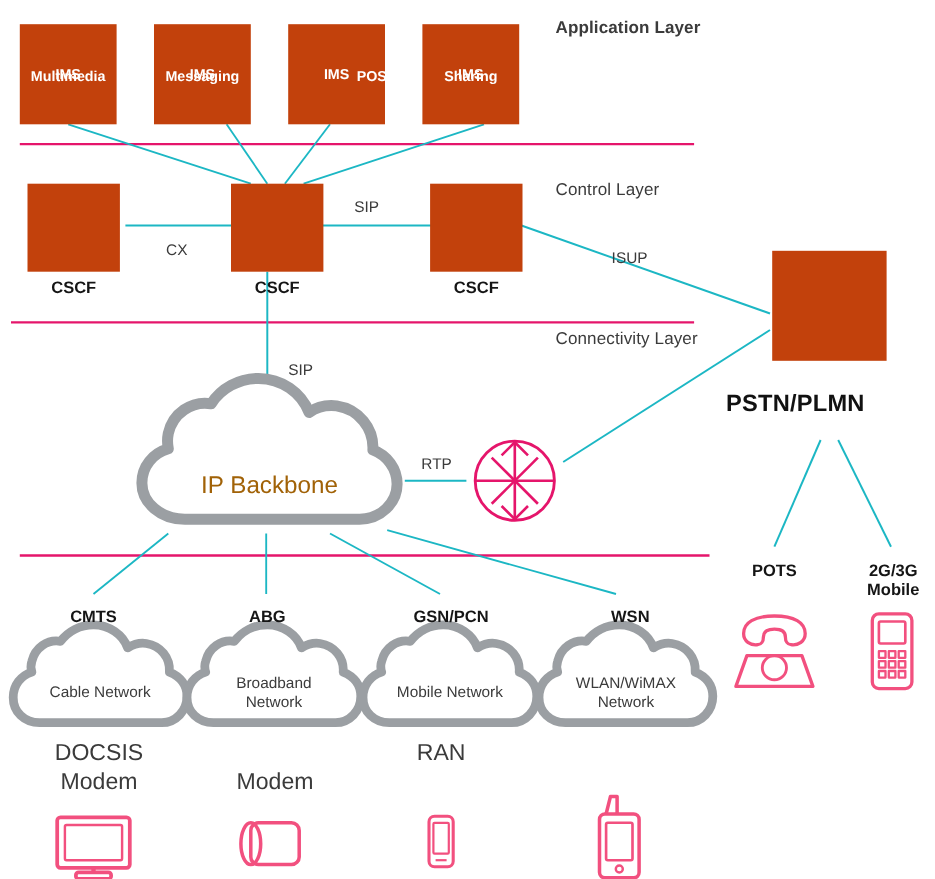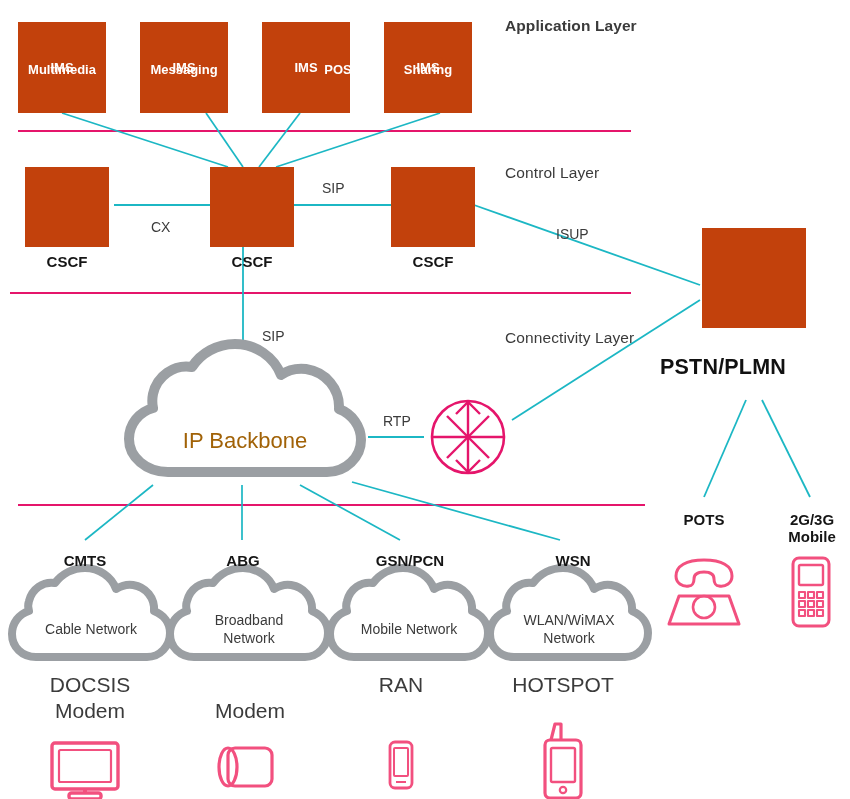--- a/index.html
+++ b/index.html
@@ -198,21 +198,21 @@
   <div class="box" style="left:210px;top:167px;width:84px;height:80px;"></div>
   <div class="txt node-label" style="left:210px;top:253px;width:84px;">CSCF</div>
 
   <div class="box" style="left:391px;top:167px;width:84px;height:80px;"></div>
   <div class="txt node-label" style="left:391px;top:253px;width:84px;">CSCF</div>
 
   <div class="txt link-label" style="left:151px;top:180px;margin-top:39px;">CX</div>
   <div class="txt link-label" style="left:322px;top:180px;">SIP</div>
   <div class="txt link-label" style="left:556px;top:226px;">ISUP</div>
 
-  <div class="txt layer-label" style="left:505px;top:329px;">Connectivity Layer</div>
+  <div class="txt layer-label" style="left:505px;top:300px;">Connectivity Layer</div>
 
   <div class="txt link-label" style="left:262px;top:328px;">SIP</div>
 
   <div class="txt link-label" style="left:383px;top:413px;">RTP</div>
 
   <div class="txt" style="left:150px;top:428px;width:190px;text-align:center;font-size:22px;color:#a16207;">IP Backbone</div>
 
   <div class="box" style="left:702px;top:228px;width:104px;height:100px;"></div>
   <div class="txt big-label" style="left:660px;top:355px;width:190px;">PSTN/PLMN</div>
 
@@ -235,15 +235,14 @@
   <div class="txt cloud-text" style="left:503px;top:612px;width:132px;">WLAN/WiMAX</div>
   <div class="txt cloud-text" style="left:503px;top:630px;width:132px;">Network</div>
 
   <div class="txt dev-label" style="left:15px;top:672px;width:150px;">DOCSIS</div>
   <div class="txt dev-label" style="left:15px;top:698px;width:150px;">Modem</div>
 
   <div class="txt dev-label" style="left:175px;top:698px;width:150px;">Modem</div>
 
   <div class="txt dev-label" style="left:326px;top:672px;width:150px;">RAN</div>
 
-  <div class="txt dev-label" style="left:488px;top:672px;width:150px;">HOTSPOT</div>
 
 </div>
 
 </body></html>

